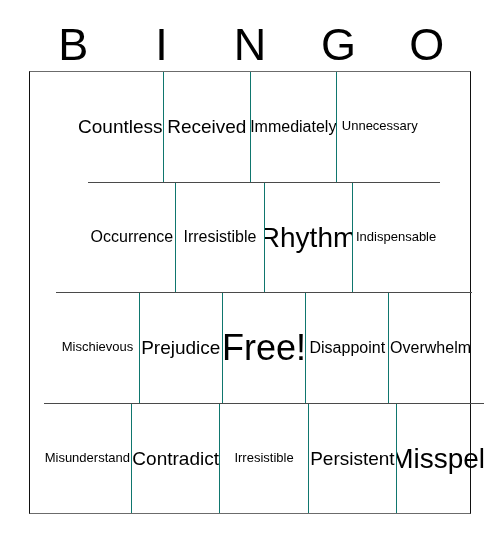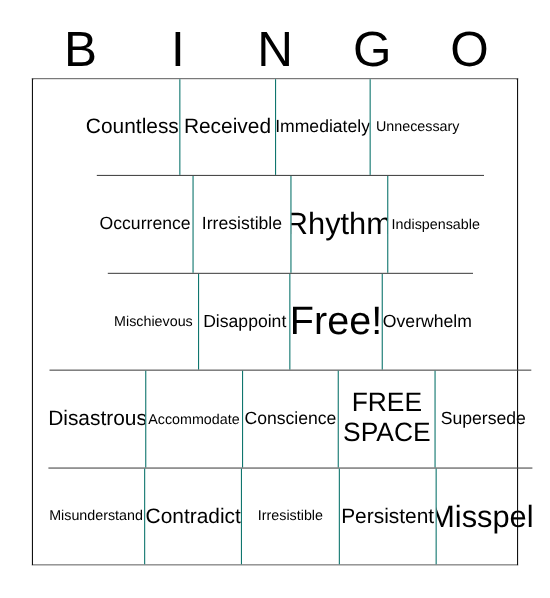--- a/index.html
+++ b/index.html
@@ -143,45 +143,31 @@
           <span class="cell-text">Rhythm</span>
         </div>
         <div class="cell fs-xs">
           <span class="cell-text">Indispensable</span>
         </div>
       </div>
       <div class="grid-row">
         <div class="cell fs-xs">
           <span class="cell-text">Mischievous</span>
         </div>
-        <div class="cell fs-sm">
-          <span class="cell-text">Disappoint</span>
+        <div class="cell fs-md">
+          <span class="cell-text">Prejudice</span>
         </div>
         <div class="cell fs-xxl">
           <span class="cell-text">Free!</span>
         </div>
         <div class="cell fs-sm">
-          <span class="cell-text">Overwhelm</span>
-        </div>
-      </div>
-      <div class="grid-row">
-        <div class="cell fs-md">
-          <span class="cell-text">Disastrous</span>
-        </div>
-        <div class="cell fs-xs">
-          <span class="cell-text">Accommodate</span>
+          <span class="cell-text">Disappoint</span>
         </div>
         <div class="cell fs-sm">
-          <span class="cell-text">Conscience</span>
-        </div>
-        <div class="cell fs-lg">
-          <span class="cell-text">FREE SPACE</span>
-        </div>
-        <div class="cell fs-sm">
-          <span class="cell-text">Supersede</span>
+          <span class="cell-text">Overwhelm</span>
         </div>
       </div>
       <div class="grid-row">
         <div class="cell fs-xs">
           <span class="cell-text">Misunderstand</span>
         </div>
         <div class="cell fs-md">
           <span class="cell-text">Contradict</span>
         </div>
         <div class="cell fs-xs">

